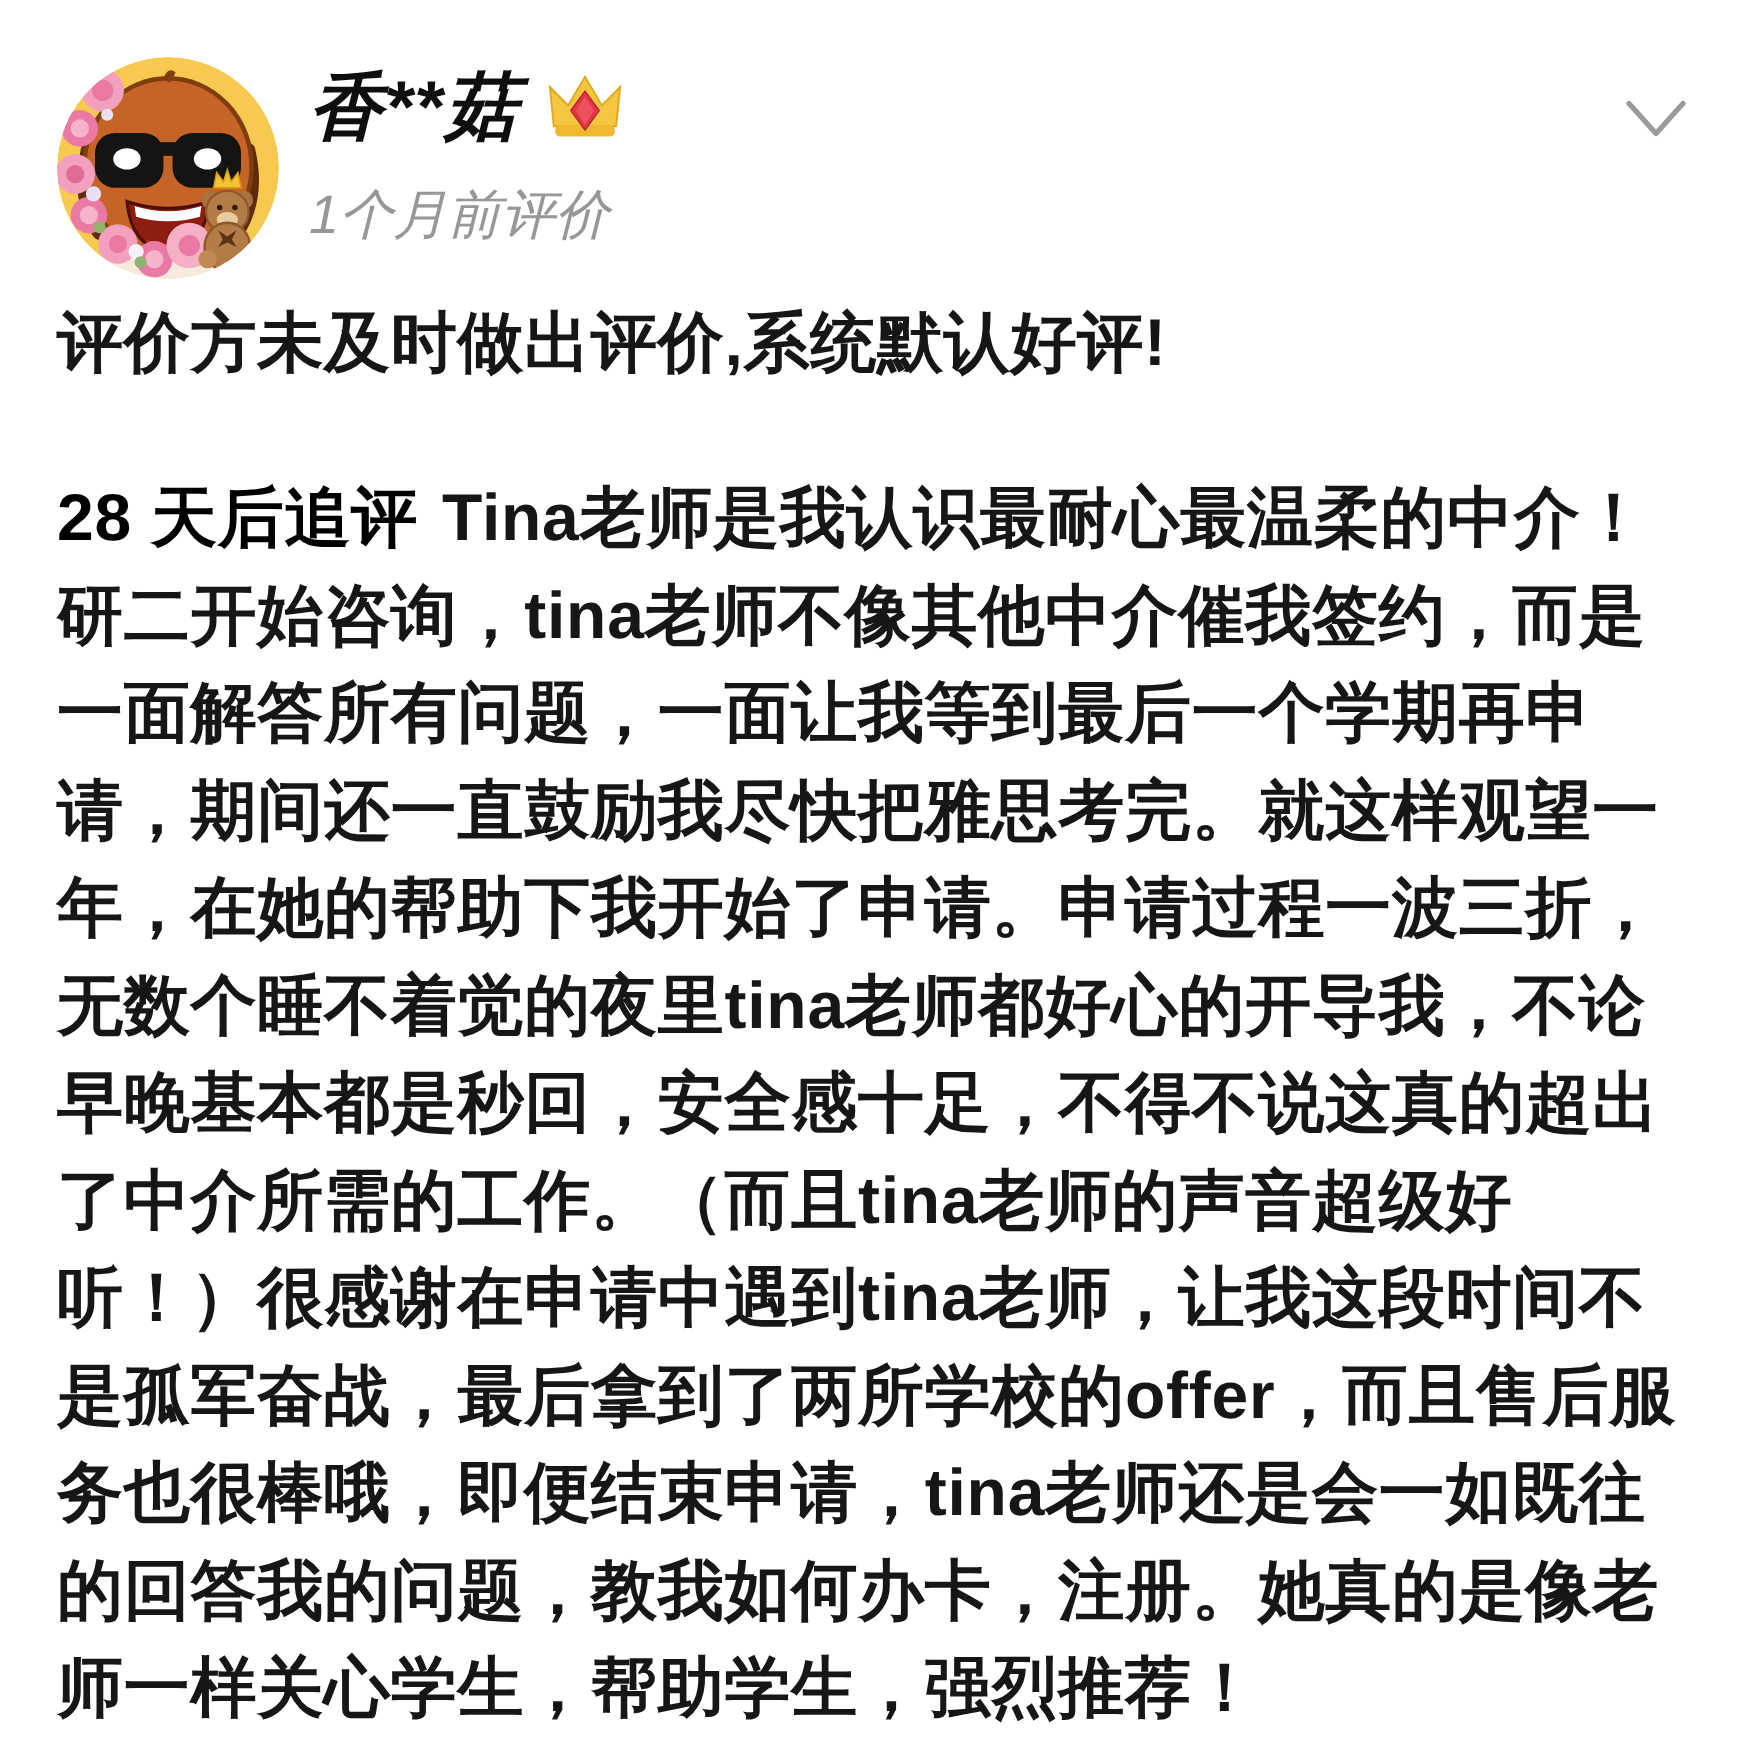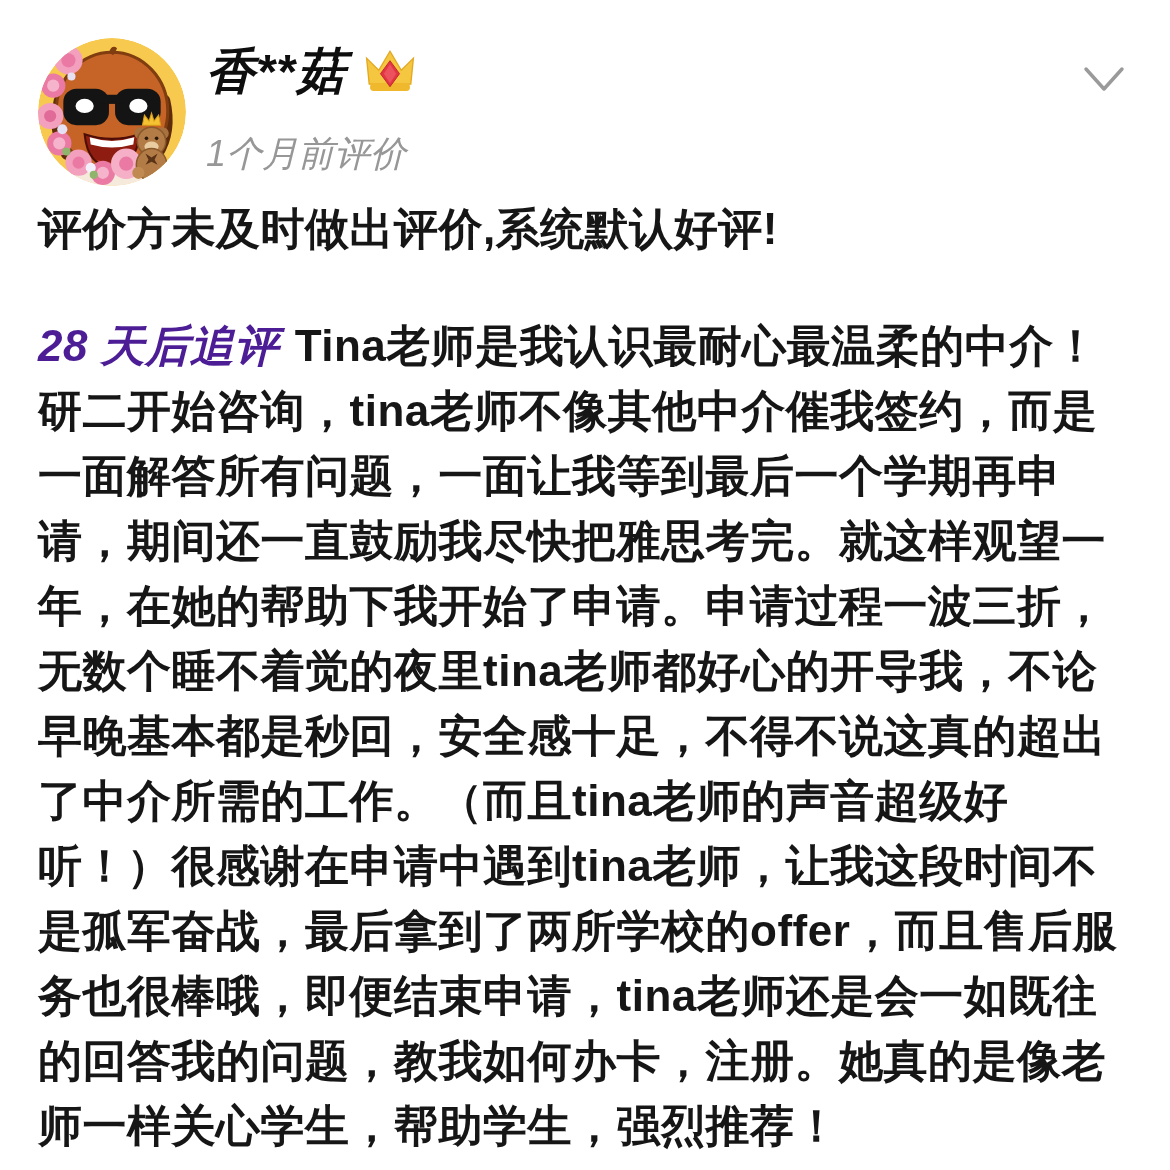--- a/index.html
+++ b/index.html
@@ -17,38 +17,38 @@
   .header-main{margin-left:20px;padding-top:4px;min-width:0;font-style:italic;}
   .name-row{display:flex;align-items:center;height:60px;}
   .username{font-size:49px;font-weight:700;color:#0e0e0e;letter-spacing:1px;white-space:nowrap;}
   .crown{margin-left:18px;width:52px;height:50px;flex:0 0 auto;}
   .crown svg{display:block;width:52px;height:50px;}
   .vip-badge{
     margin-left:14px;background:#1b1b1b;border-radius:12px;
     padding:6px 15px 8px 15px;font-size:33px;font-weight:700;line-height:1;
     color:#f3e6d0;letter-spacing:1.5px;white-space:nowrap;
   }
-  .timestamp{margin-top:28px;font-size:36px;color:#979797;}
+  .timestamp{margin-top:17px;font-size:36px;color:#979797;}
   .chevron-btn{
     position:absolute;top:20px;right:0;width:56px;height:44px;
     background:none;border:none;padding:0;cursor:pointer;
     display:flex;align-items:center;justify-content:center;
   }
   .chevron-btn svg{display:block;}
 
   
   .review-default{
     margin:10px 0 0 0;font-size:44px;line-height:65px;font-weight:600;
     color:#161616;letter-spacing:.5px;
   }
   .review-followup{
     margin:52px 0 0 0;font-size:44px;line-height:65px;font-weight:600;
     color:#161616;letter-spacing:.5px;word-break:break-all;
   }
-  .followup-label{color:#4c1d95;margin-right:16px;white-space:nowrap;font-style:italic;}
+  .followup-label{color:#000000;margin-right:16px;white-space:nowrap;}
 </style>
 </head>
 <body>
 
 <div class="page">
 
   <div class="header">
 
     <div class="avatar-wrap">
       <svg viewBox="0 0 146 146">

